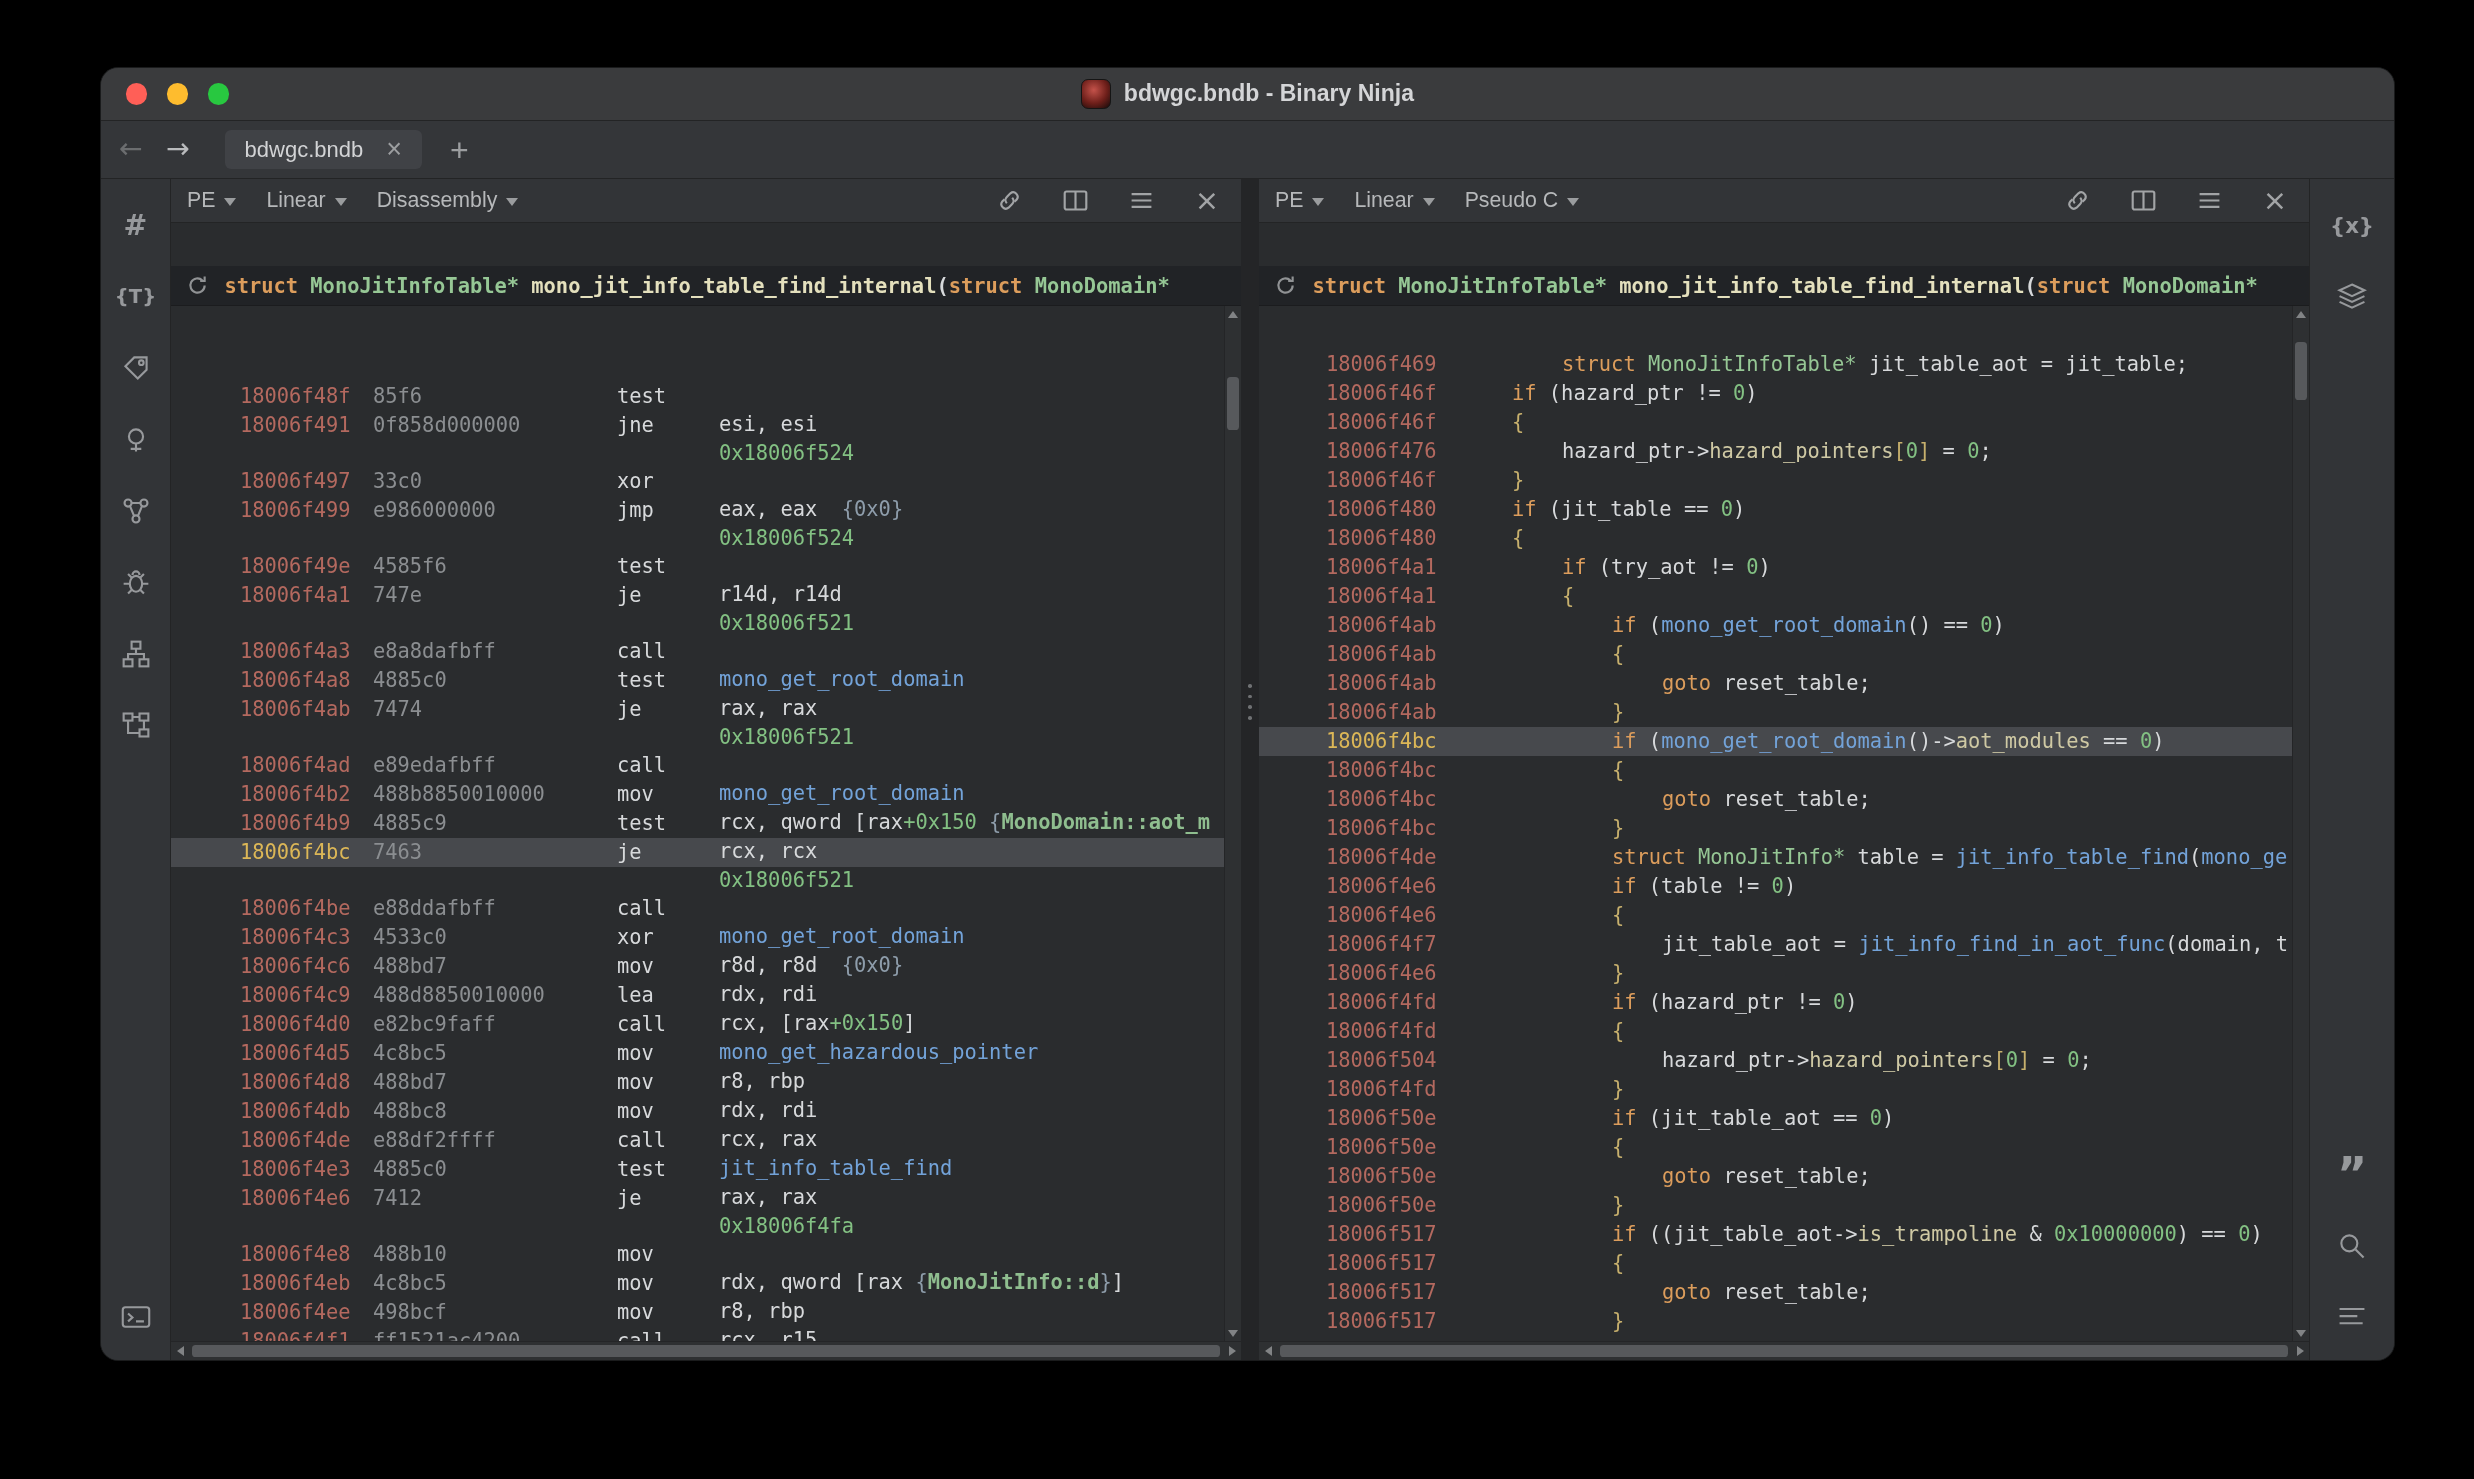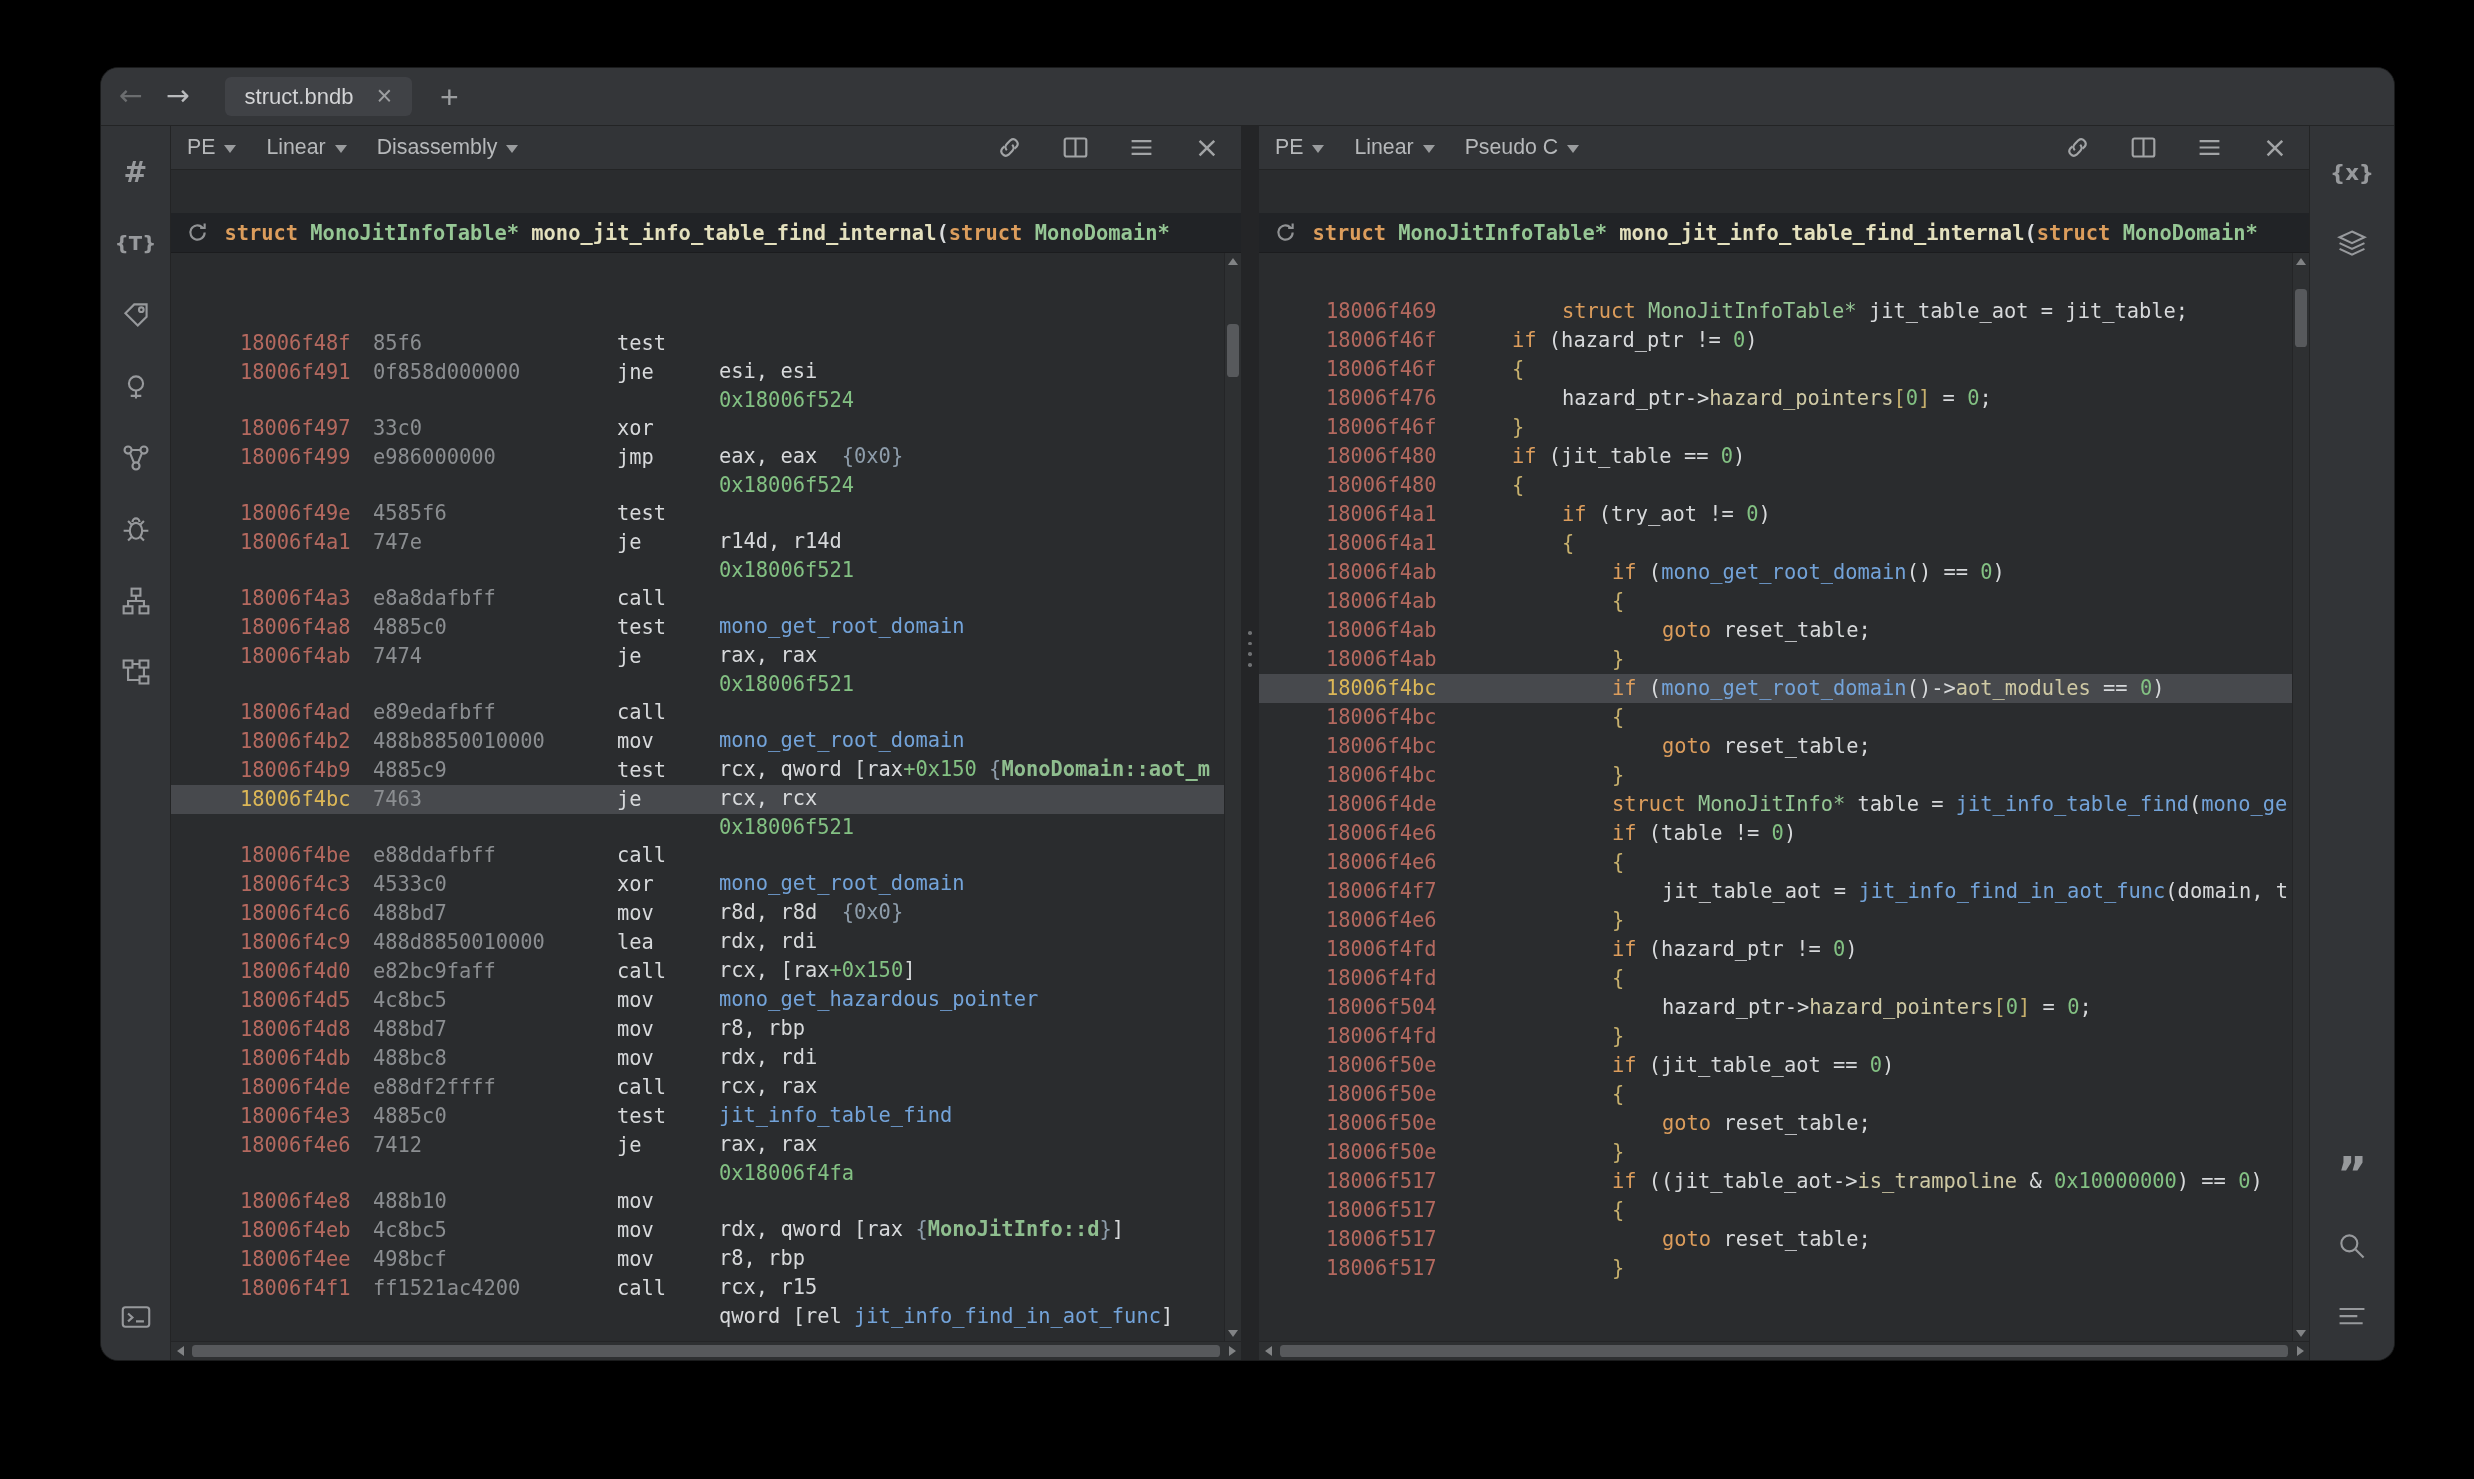--- a/index.html
+++ b/index.html
@@ -93,26 +93,37 @@
   
   .statusbar{height:44px;background:#37393c;border-top:0.9px solid #232425;display:flex;align-items:center;
     justify-content:flex-end;gap:57px;padding:0 25px;flex:none;font-size:22px;color:#c6c8ca;}
   .lock svg{stroke:#b9bbbd;fill:none;stroke-width:2.4;}
 </style>
 </head>
 <body>
 
 <div class="window">
 
+  <div class="titlebar">
+    <div class="lights">
+      <div class="light l-red"></div>
+      <div class="light l-yellow"></div>
+      <div class="light l-green"></div>
+    </div>
+    <div class="title-wrap">
+      <div class="app-icon"></div>
+      <div class="win-title">bdwgc.bndb - Binary Ninja</div>
+    </div>
+  </div>
 
   <div class="tabbar">
     <span class="nav-arrow nav-back">←</span>
     <span class="nav-arrow nav-fwd">→</span>
     <div class="tab">
-      <span class="tab-label">struct.bndb</span>
+      <span class="tab-label">bdwgc.bndb</span>
       <span class="tab-close">×</span>
     </div>
     <span class="new-tab">+</span>
   </div>
 
   <div class="main">
 
     <div class="rail rail-left">
       <div class="rail-icon rail-text" style="font-size:28.4px">#</div>
       <div class="rail-icon rail-text" style="font-size:19.6px">{T}</div>

